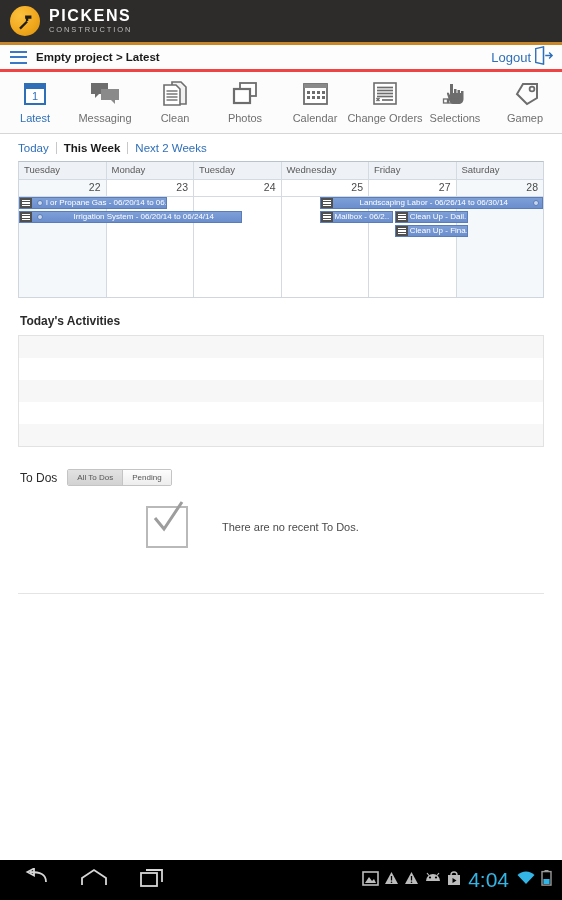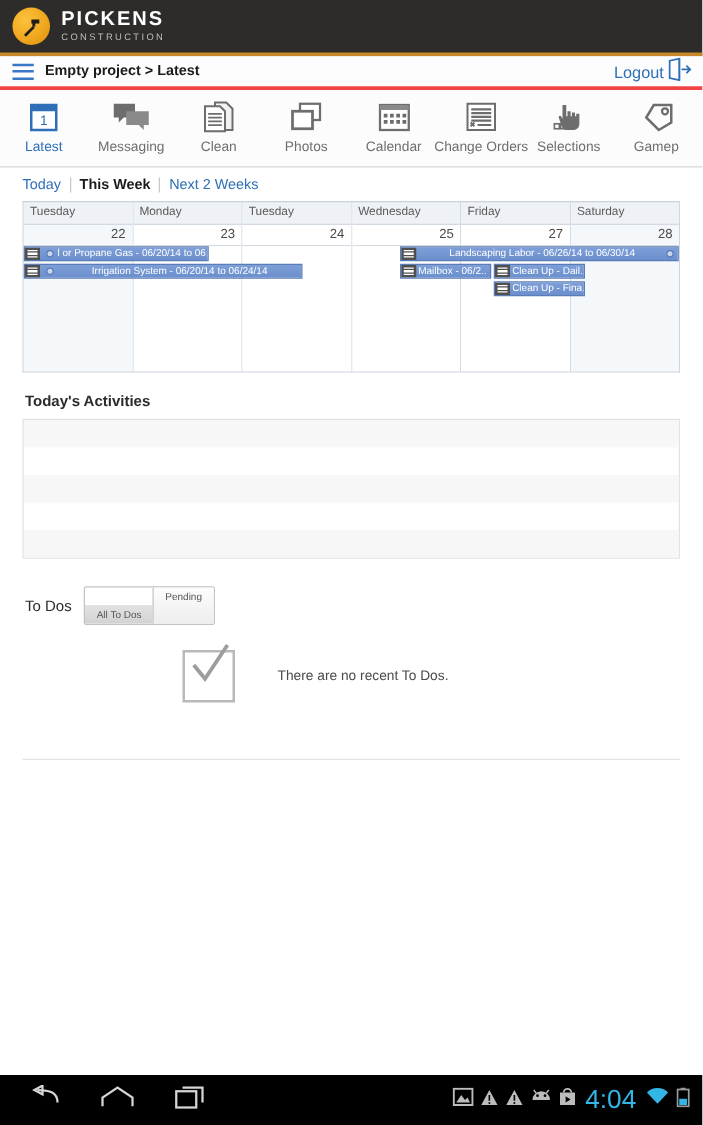--- a/index.html
+++ b/index.html
@@ -193,21 +193,21 @@
   }
   .todo-lbl{ font-size:12px;font-weight:normal;color:#2b2b2b; }
   .seg{ display:flex;border:1px solid #c4c4c4;border-radius:2px;overflow:hidden; }
   .seg div{
     font-size:8px;color:#555;
     padding:3px 9px;
     background:linear-gradient(#fdfdfd,#ededed);
     cursor:pointer;
     white-space:nowrap;
   }
-  .seg div.on{ background:linear-gradient(#e2e2e2,#d2d2d2);margin-top:14px; }
+  .seg div.on{ background:linear-gradient(#e2e2e2,#d2d2d2); }
   .seg div+div{ border-left:1px solid #c4c4c4; }
 
   .todo-empty{
     display:flex;align-items:center;
     margin-top:20px;
     padding-left:128px;
   }
   .checkbox-ico{
     width:42px;height:42px;
     border:2px solid #b9b9b9;

